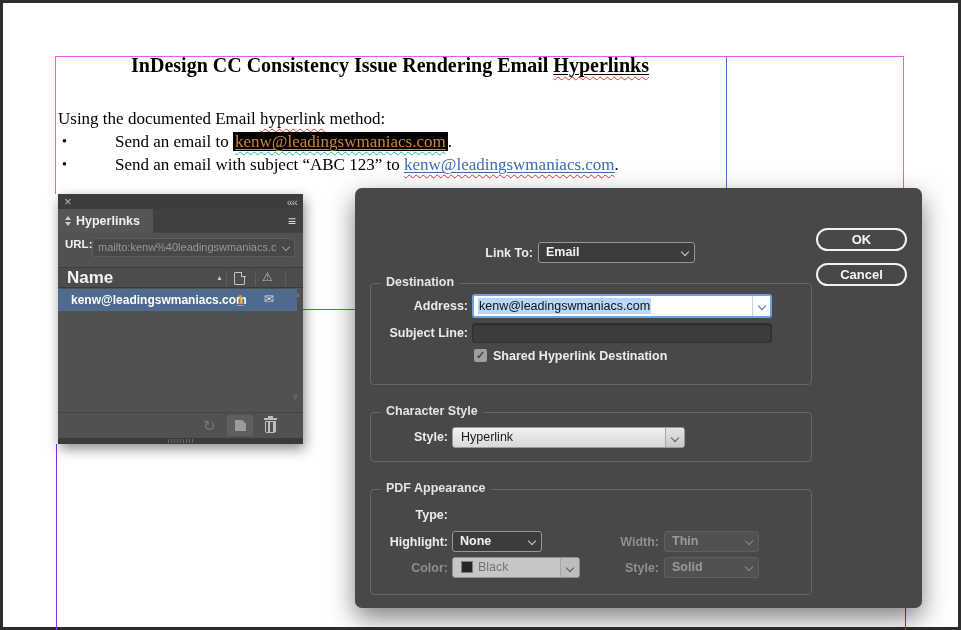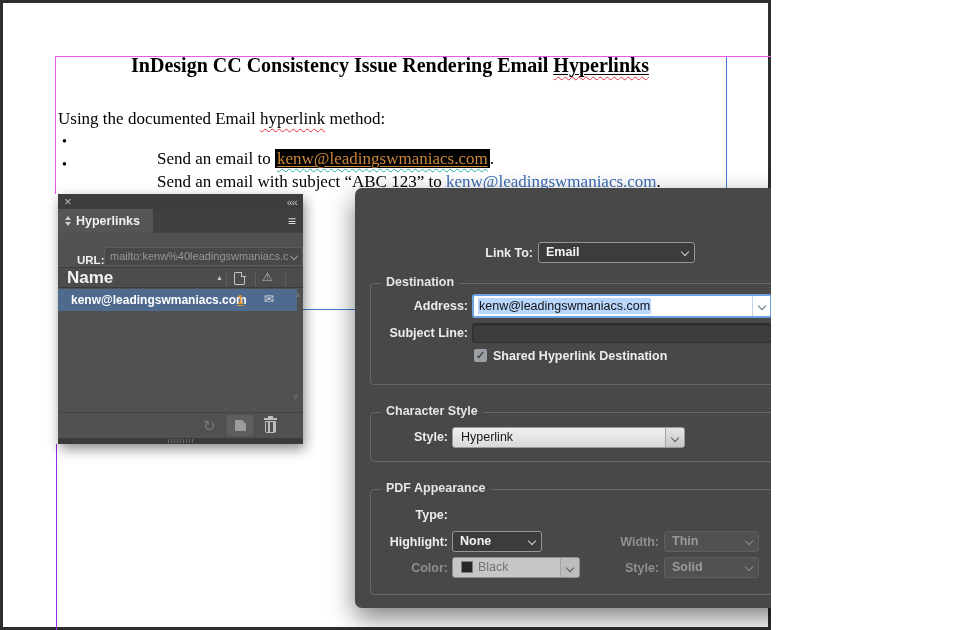--- a/index.html
+++ b/index.html
@@ -1,36 +1,36 @@
 <!DOCTYPE html>
 <html><head>
 <meta charset="utf-8">
 <style>
   * { margin:0; padding:0; box-sizing:border-box; }
   body { background:#fff; font-family:"Liberation Sans", sans-serif; }
   .screen {
-    position:relative; width:771px; height:630px; background:#ffffff;
+    position:relative; width:961px; height:630px; background:#ffffff;
     overflow:hidden; box-shadow: inset 0 0 0 3px #2e2e2e;
   }
 
   
   .guide { position:absolute; z-index:1; }
   .g-pink { background:#ee55ee; }
   .g-purple { background:#8d2fe0; }
   .g-blue { background:#3f7ad1; }
 
   
   .doc { font-family:"Liberation Serif", serif; color:#000; z-index:2; position:absolute; }
   .doc-title { left:55px; top:54px; width:670px; text-align:center; font-size:20px; font-weight:bold; }
   .doc-line { font-size:17px; }
   .intro { left:58px; top:109px; }
   .bullet-row { left:58px; width:680px; }
   .b1 { top:132px; } .b2 { top:155px; }
   .bullet-glyph { position:absolute; left:4px; top:2px; font-size:14px; }
-  .bullet-text { position:absolute; left:57px; top:17px; white-space:nowrap;margin-left:42px; }
+  .bullet-text { position:absolute; left:57px; top:0; white-space:nowrap; }
   .wavy-red { text-decoration: underline wavy #e03131 1px; text-underline-offset:4px; }
   .title-word > span { text-decoration: underline solid #000 1px; text-underline-offset:2px; }
   .link-gold { background:#000; color:#c9873b; padding:0 2px;
                text-decoration: underline wavy #21b2a7 1px; text-underline-offset:4px; }
   .link-gold > span { text-decoration: underline solid #c9873b 1px; text-underline-offset:2px; }
   .link-blue { color:#3a6db5; text-decoration: underline wavy #e03131 1px; text-underline-offset:4px; }
   .link-blue > span { text-decoration: underline solid #3a6db5 1px; text-underline-offset:2px; }
 
   
   .panel {
@@ -44,21 +44,21 @@
   .p-collapse { letter-spacing:-1px; font-size:11px; }
   .p-tabs { position:absolute; left:0; top:15px; right:0; height:24px; background:#404040;
             border-bottom:1px solid #444; display:flex; }
   .p-tab { width:95px; height:24px; background:#555555; display:flex; align-items:center; gap:5px;
            padding-left:7px; font-weight:bold; font-size:12.5px; color:#f0f0f0; }
   .dbl-tri { display:inline-flex; flex-direction:column; gap:2px; }
   .dbl-tri i { width:0; height:0; border-left:3.5px solid transparent; border-right:3.5px solid transparent; display:block; }
   .dbl-tri .up { border-bottom:4px solid #cfcfcf; }
   .dbl-tri .dn { border-top:4px solid #cfcfcf; }
   .p-menu { margin-left:auto; align-self:center; margin-right:7px; color:#dcdcdc; font-size:14px; font-weight:bold; }
-  .p-urlrow { position:absolute; left:12px; top:44px; right:0; height:20px; display:flex; align-items:flex-end;margin-top:8px; }
+  .p-urlrow { position:absolute; left:0; top:44px; right:0; height:20px; display:flex; align-items:flex-start; }
   .p-urllabel { width:34px; padding-left:7px; font-weight:bold; font-size:11.5px; color:#f0f0f0; }
   .p-urlfield { position:relative; width:203px; height:19px; background:#484848; border:1px solid #5c5c5c;
                 border-radius:2px; color:#979797; font-size:11px; line-height:17px; padding:0 16px 0 5px;
                 white-space:nowrap; overflow:hidden; }
   .chev { width:6px; height:6px; border-right:1.5px solid #9a9a9a; border-bottom:1.5px solid #9a9a9a;
           transform:rotate(45deg); display:inline-block; }
   .p-urlchev { position:absolute; right:5px; top:5px; }
   .p-header { position:absolute; left:0; top:73px; right:0; height:21px; background:#4c4c4c;
               border-top:1px solid #3e3e3e; border-bottom:1px solid #3a3a3a; display:flex; align-items:center; }
   .p-header .name { padding-left:9px; font-weight:bold; font-size:17px; color:#f2f2f2; }

